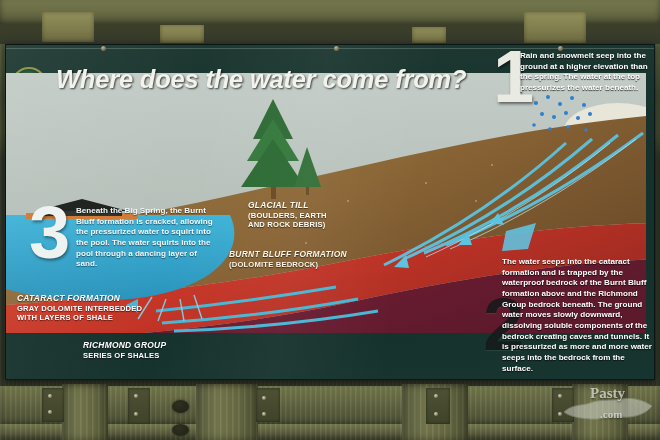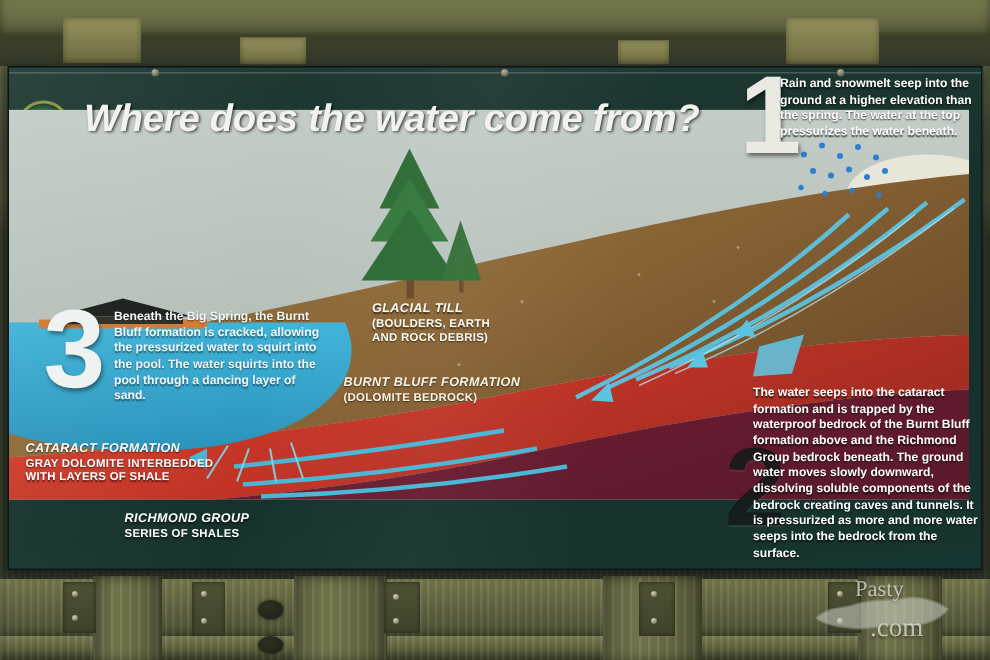--- a/index.html
+++ b/index.html
@@ -133,24 +133,24 @@
     text-shadow:0 1px 1px rgba(0,0,0,.6);
   }
   .geo-label .t1 { font-style:italic; font-size:8.4px; letter-spacing:.3px; }
   .geo-label .t2 { font-size:7.6px; letter-spacing:.2px; }
   #label-till { left:247px; top:199px; color:#fdfdf5; }
   #label-burnt { left:228px; top:248px; color:#fbf3e2; }
   #label-cataract { left:16px; top:292px; color:#ffffff; }
   #label-richmond { left:82px; top:339px; color:#ffffff; }
 
   
-  #watermark { position:absolute; left:540px; top:386px; width:96px; height:48px; pointer-events:none; }
+  #watermark { position:absolute; left:560px; top:386px; width:96px; height:48px; pointer-events:none;font-weight:bold; }
   #wm-text-1 { position:absolute; left:30px; top:-1px; font-size:15px; color:rgba(236,236,228,.72);
     text-shadow:0 1px 2px rgba(0,0,0,.5); font-family:"Liberation Serif", serif; }
-  #wm-text-2 { position:absolute; left:40px; top:22px; font-size:18px; color:rgba(236,236,228,.72);
+  #wm-text-2 { position:absolute; left:40px; top:22px; font-size:11px; color:rgba(236,236,228,.72);
     text-shadow:0 1px 2px rgba(0,0,0,.5); font-family:"Liberation Serif", serif; }
 </style>
 </head>
 <body>
 
 <div id="scene">
 
   <div class="wood-bg">
     <div class="wood-grain"></div>
   </div>

